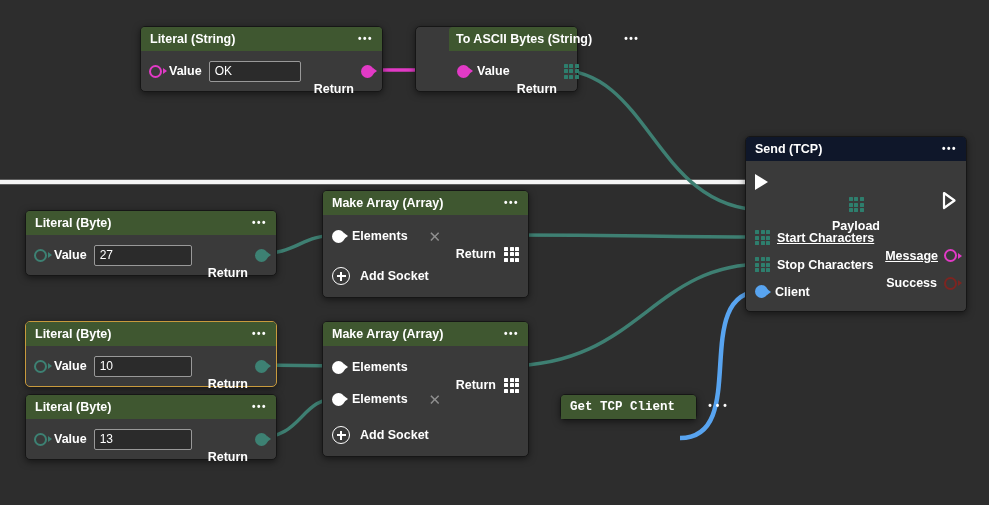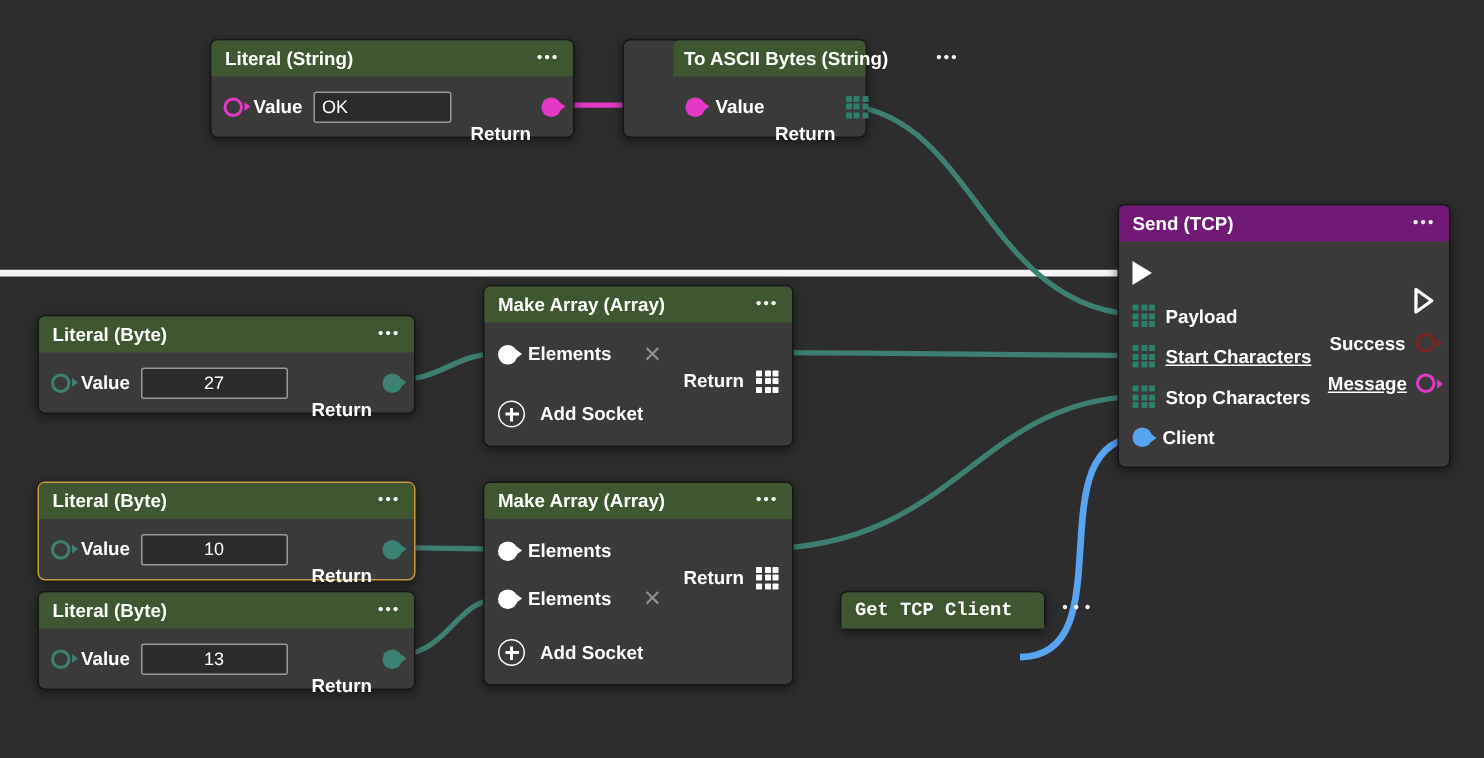--- a/index.html
+++ b/index.html
@@ -5,21 +5,21 @@
   html,body{margin:0;padding:0;background:#2d2d2d;}
   .canvas{position:relative;width:989px;height:505px;background:#2d2d2d;overflow:hidden;
           font-family:"Liberation Sans",sans-serif;}
   .wires{position:absolute;left:0;top:0;z-index:1;}
   .node{position:absolute;z-index:2;background:#3a3a3a;border:1.5px solid #161616;border-radius:5px;
         color:#fff;box-shadow:0 2px 7px rgba(0,0,0,.5);box-sizing:border-box;}
   .node.selected{border-color:#c89a3d;}
   .hdr{height:24px;display:flex;align-items:center;justify-content:space-between;
        padding:0 9px;border-radius:3.5px 3.5px 0 0;font-size:12.5px;font-weight:700;}
   .hdr-green{background:#3f5730;gap:32px;}
-  .hdr-blue{background:#701a75;}
+  .hdr-blue{background:#0f172a;}
   .dots{font-size:10px;letter-spacing:1.5px;cursor:pointer;line-height:1;}
   .body{padding:6px 8px;display:flex;flex-direction:column;}
   .row{display:flex;align-items:center;gap:7px;font-size:12.5px;font-weight:700;}
   .row .right{margin-left:auto;display:flex;align-items:center;gap:7px;margin-top:36px;}
   
   .port{width:13px;height:13px;border-radius:50%;position:relative;flex:none;box-sizing:border-box;cursor:crosshair;}
   .port.filled{background:currentColor;}
   .port.ring{border:2.5px solid currentColor;background:transparent;}
   .port::after{content:"";position:absolute;left:12px;top:50%;transform:translateY(-50%);
                border-left:4px solid currentColor;border-top:3.5px solid transparent;border-bottom:3.5px solid transparent;}
@@ -30,21 +30,21 @@
         gap:1.5px;flex:none;cursor:crosshair;}
   .grid i{background:currentColor;border-radius:0.5px;}
   .grid.teal{color:#2e7e6d;} .grid.white{color:#fff;}
   
   .exec-in{width:0;height:0;border-left:13px solid #fff;border-top:8.5px solid transparent;
            border-bottom:8.5px solid transparent;flex:none;cursor:crosshair;}
   .exec-out{flex:none;cursor:crosshair;display:flex;}
   
   .val{background:#2b2b2b;border:1px solid #999;border-radius:2px;color:#fff;
        font-family:"Liberation Sans",sans-serif;font-size:12px;height:17px;padding:1px 5px;}
-  .val.w90{width:80px;} .val.w95{width:86px;text-align:center;}
+  .val.w90{width:80px;} .val.w95{width:86px;}
   
   .xicon{color:#8f8f8f;font-size:15px;font-weight:400;cursor:pointer;line-height:1;}
   
   .plus{width:16px;height:16px;border:1.8px solid #fff;border-radius:50%;position:relative;flex:none;cursor:pointer;}
   .plus::before,.plus::after{content:"";position:absolute;background:#fff;}
   .plus::before{left:3.5px;right:3.5px;top:50%;height:1.8px;margin-top:-0.9px;}
   .plus::after{top:3.5px;bottom:3.5px;left:50%;width:1.8px;margin-left:-0.9px;}
   .lbl{white-space:nowrap;}
 </style>
 </head>
@@ -112,21 +112,21 @@
     </div>
     <div class="body" style="padding:6px 9px;">
       <div class="row" style="height:30px;">
         <span class="exec-in"></span>
         <span class="right exec-out">
           <svg width="15" height="19" viewBox="0 0 15 19">
               <path d="M2 2 L12.5 9.5 L2 17 Z" fill="none" stroke="#fff" stroke-width="2.2" stroke-linejoin="round"></path>
             </svg>
         </span>
       </div>
-      <div class="row" style="height:27px;">
+      <div class="row" style="height:27px;flex-direction:column;">
         <span class="grid teal">
             <i></i>
             <i></i>
             <i></i>
             <i></i>
             <i></i>
             <i></i>
             <i></i>
             <i></i>
             <i></i>

